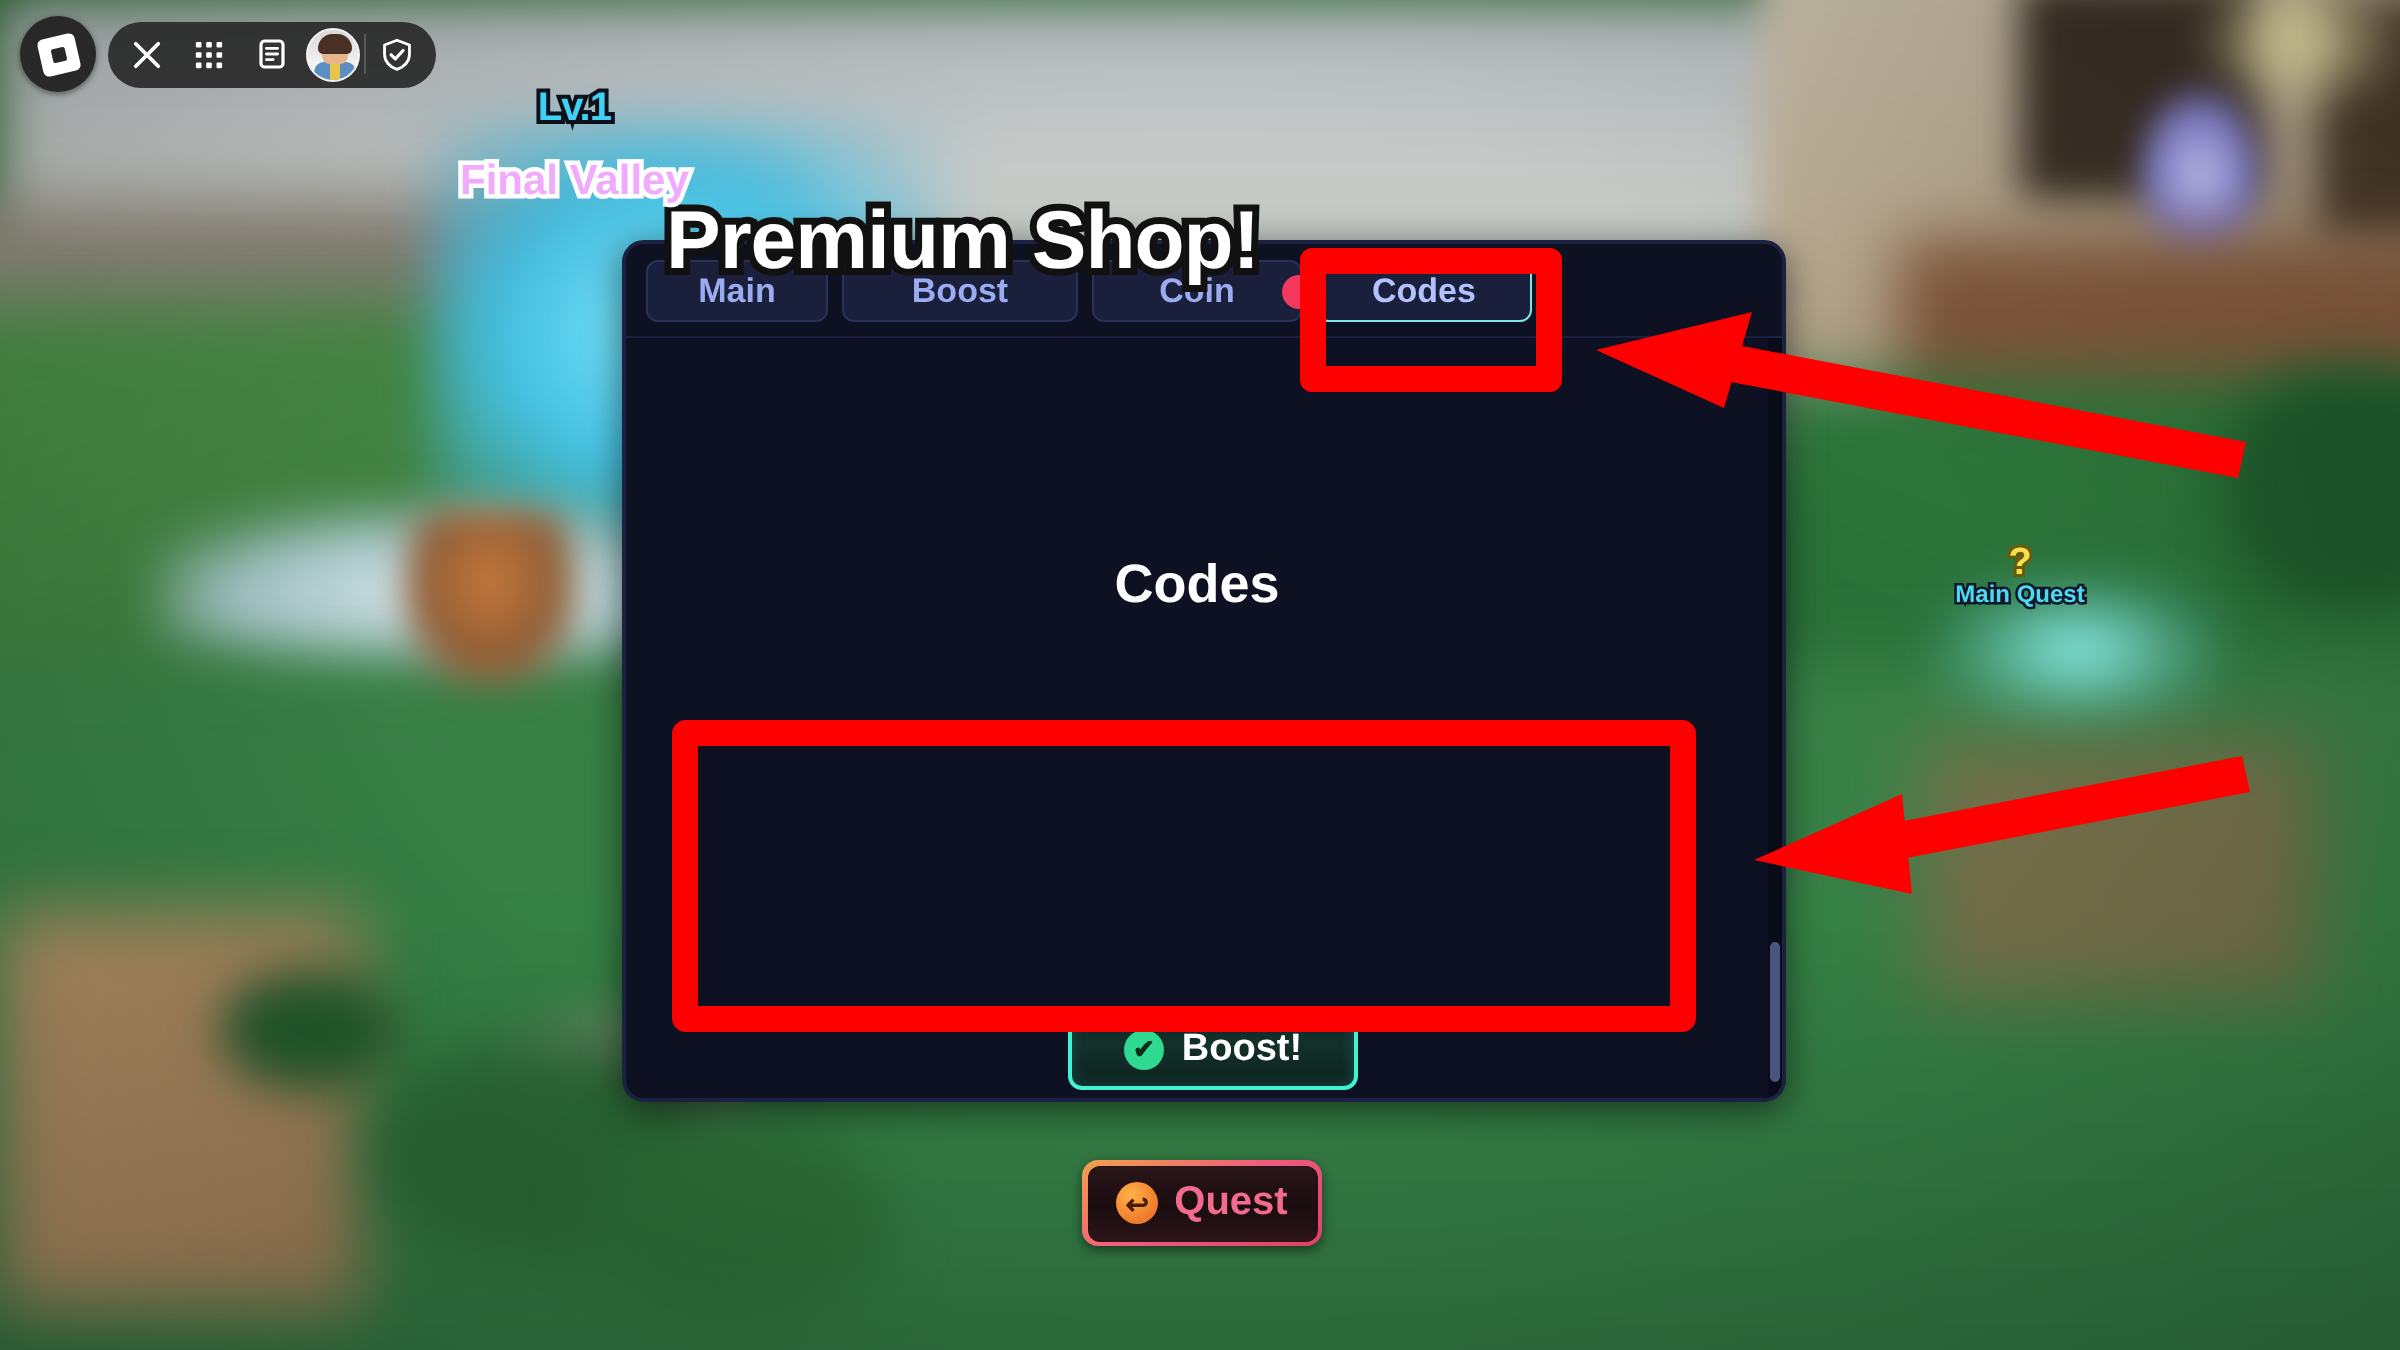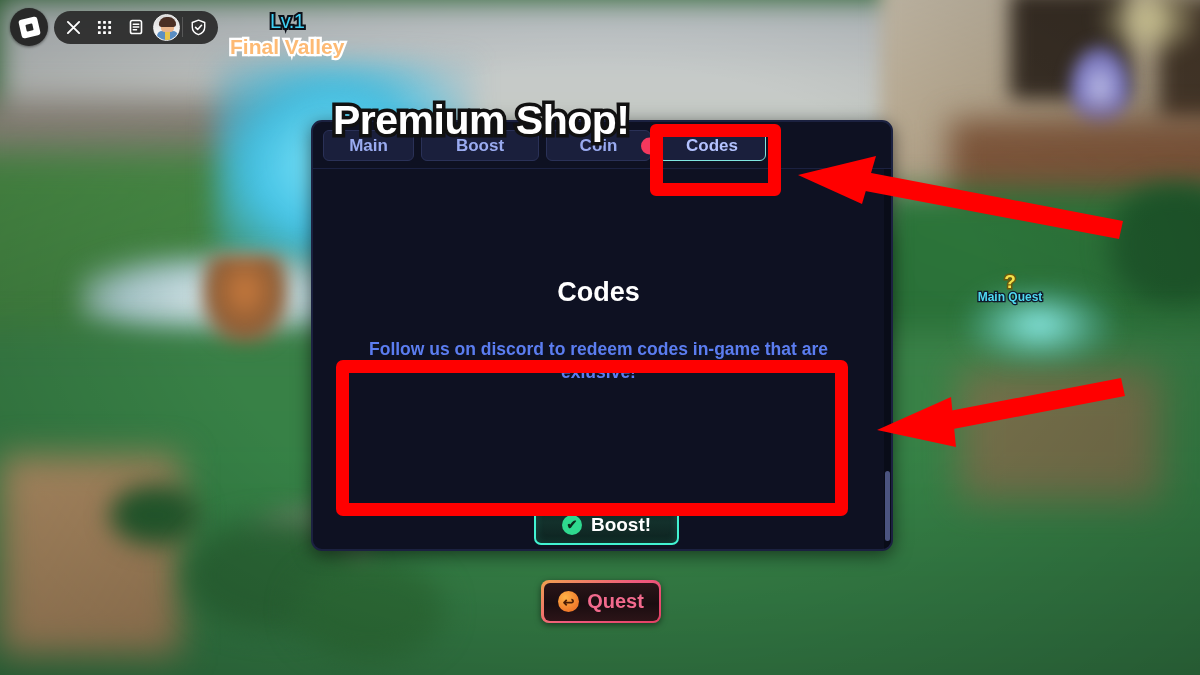--- a/index.html
+++ b/index.html
@@ -148,26 +148,27 @@
      background:#4a2f24; border-radius:8px 8px 3px 3px;}
   .rbx-avatar .face { position:absolute; left:7px; top:7px; width:13px; height:10px;
      background:#e8b48b; border-radius:4px;}
   .rbx-avatar .body { position:absolute; left:3px; top:16px; width:21px; height:12px;
      background:#5a8ec4; border-radius:5px 5px 0 0;}
   .rbx-avatar .tie { position:absolute; left:11px; top:16px; width:5px; height:9px;
      background:#e8c44a;}
 
   #lvl-wrap { position:absolute; left:230px; top:11px; z-index:31; text-align:center;}
   #lvl-badge {
-    font-size:20px; font-weight:normal; color:#3fd0f5; letter-spacing:-.5px;
+    font-size:20px; font-weight:bold; color:#3fd0f5; letter-spacing:-.5px;
     -webkit-text-stroke:4px #0c1018; paint-order:stroke fill;
     line-height:1;
+    margin-top:33px;
   }
   #zone-name {
-    margin-top:5px; font-size:21px; font-weight:bold; color:#fdba74;
+    margin-top:16px; font-size:21px; font-weight:bold; color:#f0abfc;
     -webkit-text-stroke:4.5px #fff; paint-order:stroke fill;
     line-height:1; white-space:nowrap;
   }
 
   
   #quest-marker { position:absolute; left:965px; top:272px; z-index:20;
       width:90px; text-align:center; }
   #quest-q { font-size:19px; font-weight:bold; color:#f5e14a;
       -webkit-text-stroke:3px #6b5a0e; paint-order:stroke fill; line-height:1; }
   #quest-label { font-size:12px; font-weight:bold; color:#4fd8f0; margin-top:-1px;
@@ -373,21 +374,20 @@
     <div class="tab t-coin">
       <span>Coin</span>
       <span class="tab-dot"></span>
     </div>
     <div class="tab t-codes">Codes</div>
   </div>
 
   <div id="panel-body">
     <div id="panel-content">
       <div id="codes-heading">Codes</div>
-      <div id="codes-desc">Follow us on discord to redeem codes in-game that are exlusive!</div>
 
 
       <div id="claim-btn">
         <span id="claim-icon">✔</span>
         <span id="claim-label">Boost!</span>
       </div>
     </div>
 
     <div id="panel-scrollbar">
       <div id="scroll-thumb"></div>

